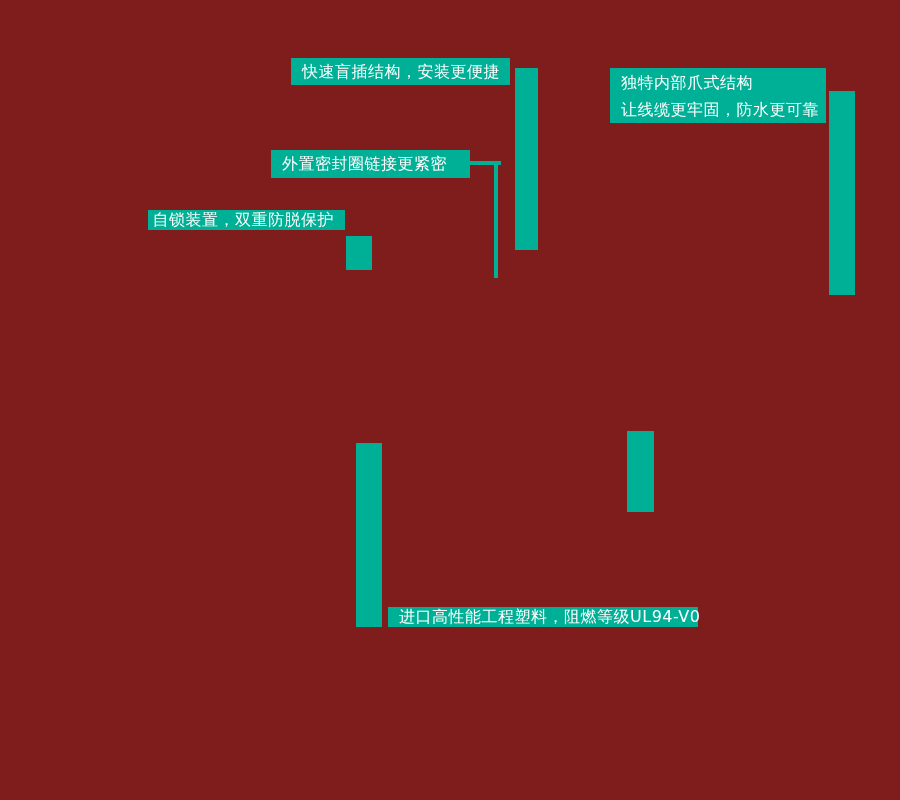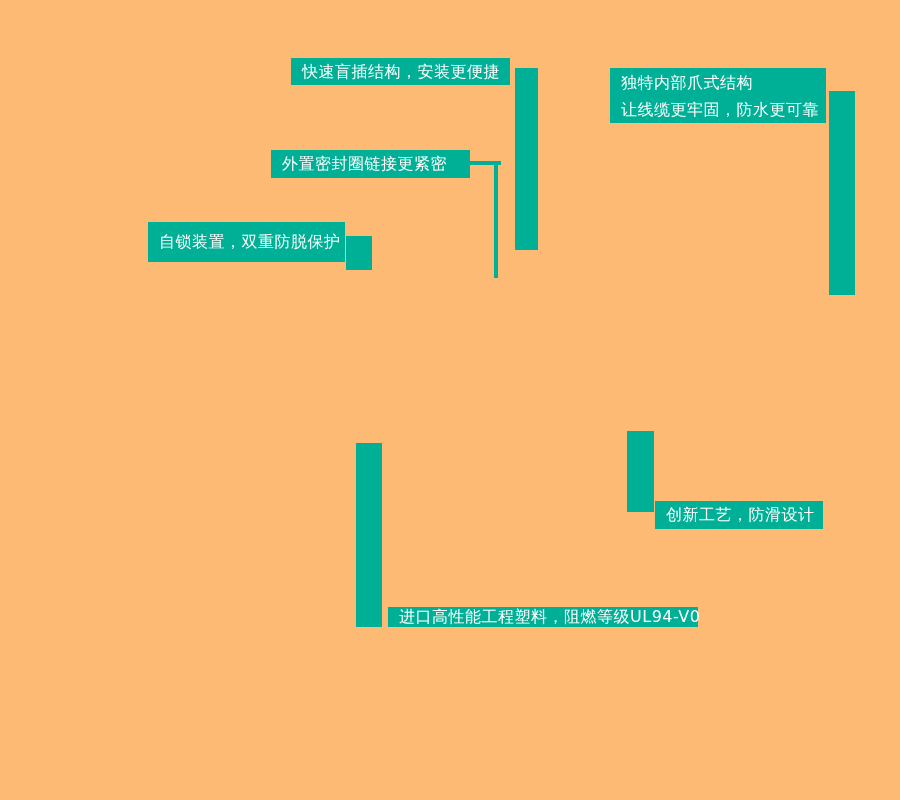--- a/index.html
+++ b/index.html
@@ -5,21 +5,21 @@
 <style>
   html, body {
     margin: 0;
     padding: 0;
     background: #ffffff;
   }
   #stage {
     position: relative;
     width: 900px;
     height: 800px;
-    background: #fdba74;
+    background: #7f1d1d;
     overflow: hidden;
     font-family: "DejaVu Sans", "Liberation Sans", sans-serif;
   }
 
   
   .marker-bar {
     position: absolute;
     background: #00B096;
   }
 
@@ -49,21 +49,21 @@
     display: block;
   }
   .callout.two-line {
     line-height: 27px;
   }
 
   
   #callout-quick-blind-plug { left: 291px; top: 58px;  width: 219px; height: 27px; }
   #callout-inner-claw       { left: 610px; top: 68px;  width: 216px; height: 55px; }
   #callout-outer-seal-ring  { left: 271px; top: 150px; width: 199px; height: 28px; }
-  #callout-self-lock        { left: 148px; top: 222px; width: 197px; height: 40px; }
+  #callout-self-lock        { left: 148px; top: 210px; width: 197px; height: 20px; align-items: flex-end; }
   #callout-flame-retardant  { left: 388px; top: 607px; width: 310px; height: 20px; }
   #callout-anti-slip        { left: 655px; top: 501px; width: 168px; height: 28px; }
 
   #bar-quick-blind-plug { left: 515px; top: 68px;  width: 23px;  height: 182px; }
   #bar-inner-claw       { left: 829px; top: 91px;  width: 26px;  height: 204px; }
   #bar-self-lock        { left: 346px; top: 236px; width: 26px;  height: 34px;  }
   #bar-flame-retardant  { left: 356px; top: 443px; width: 26px;  height: 184px; }
   #bar-anti-slip        { left: 627px; top: 431px; width: 27px;  height: 81px;  }
 
   #connector-outer-seal-h { left: 470px; top: 161px; width: 31px; height: 4px; }
@@ -97,21 +97,18 @@
   </div>
 
   <div class="callout" id="callout-outer-seal-ring">
     <span class="line">外置密封圈链接更紧密</span>
   </div>
 
   <div class="callout" id="callout-self-lock">
     <span class="line">自锁装置，双重防脱保护</span>
   </div>
 
-  <div class="callout" id="callout-anti-slip">
-    <span class="line">创新工艺，防滑设计</span>
-  </div>
 
   <div class="callout" id="callout-flame-retardant">
     <span class="line">进口高性能工程塑料，阻燃等级UL94-V0</span>
   </div>
 
 </div>
 
 </body></html>

